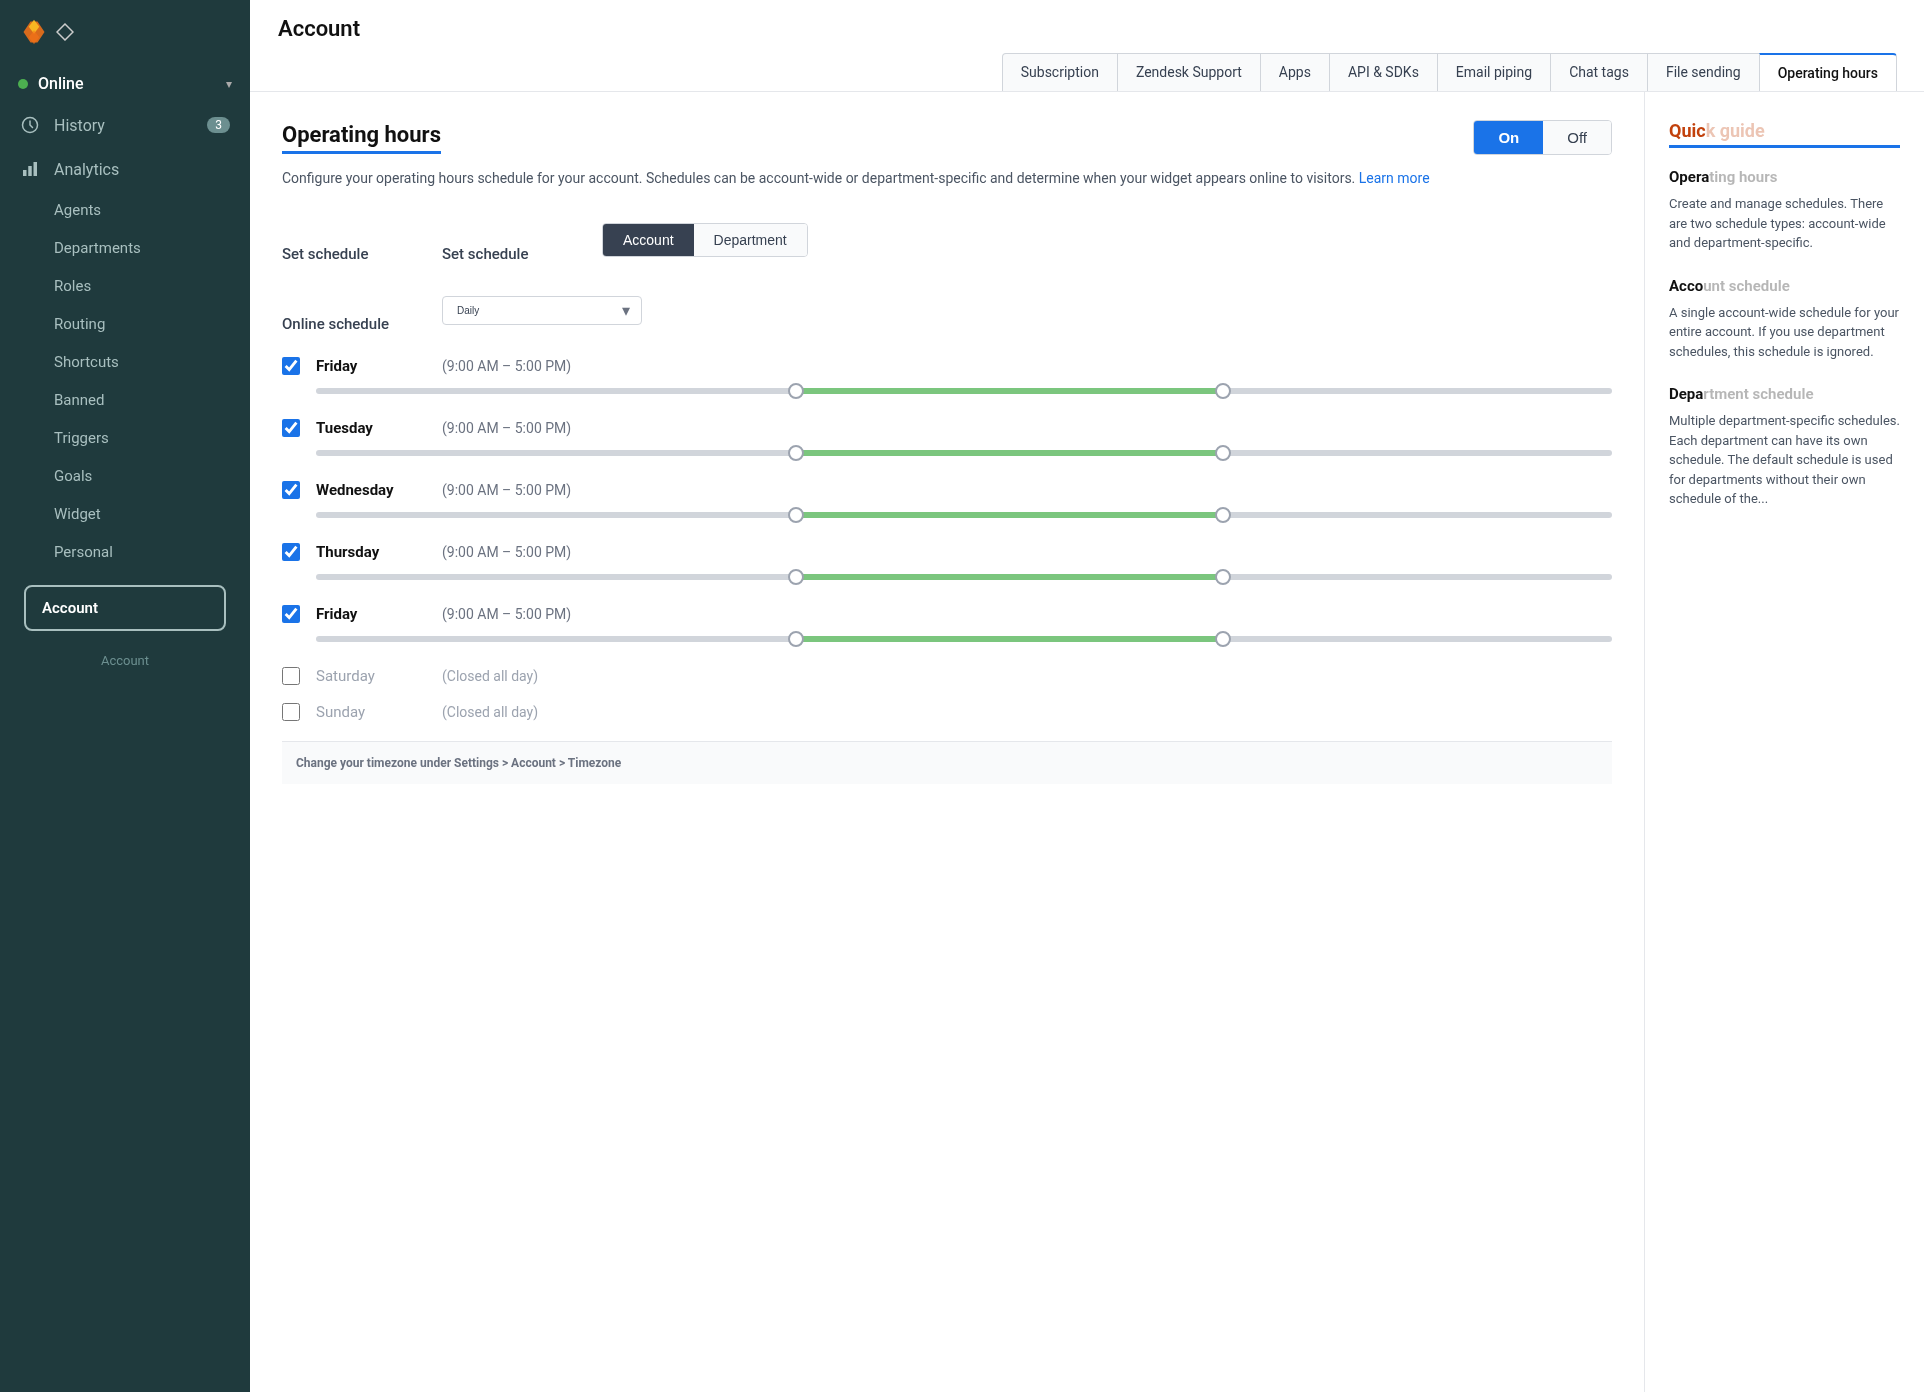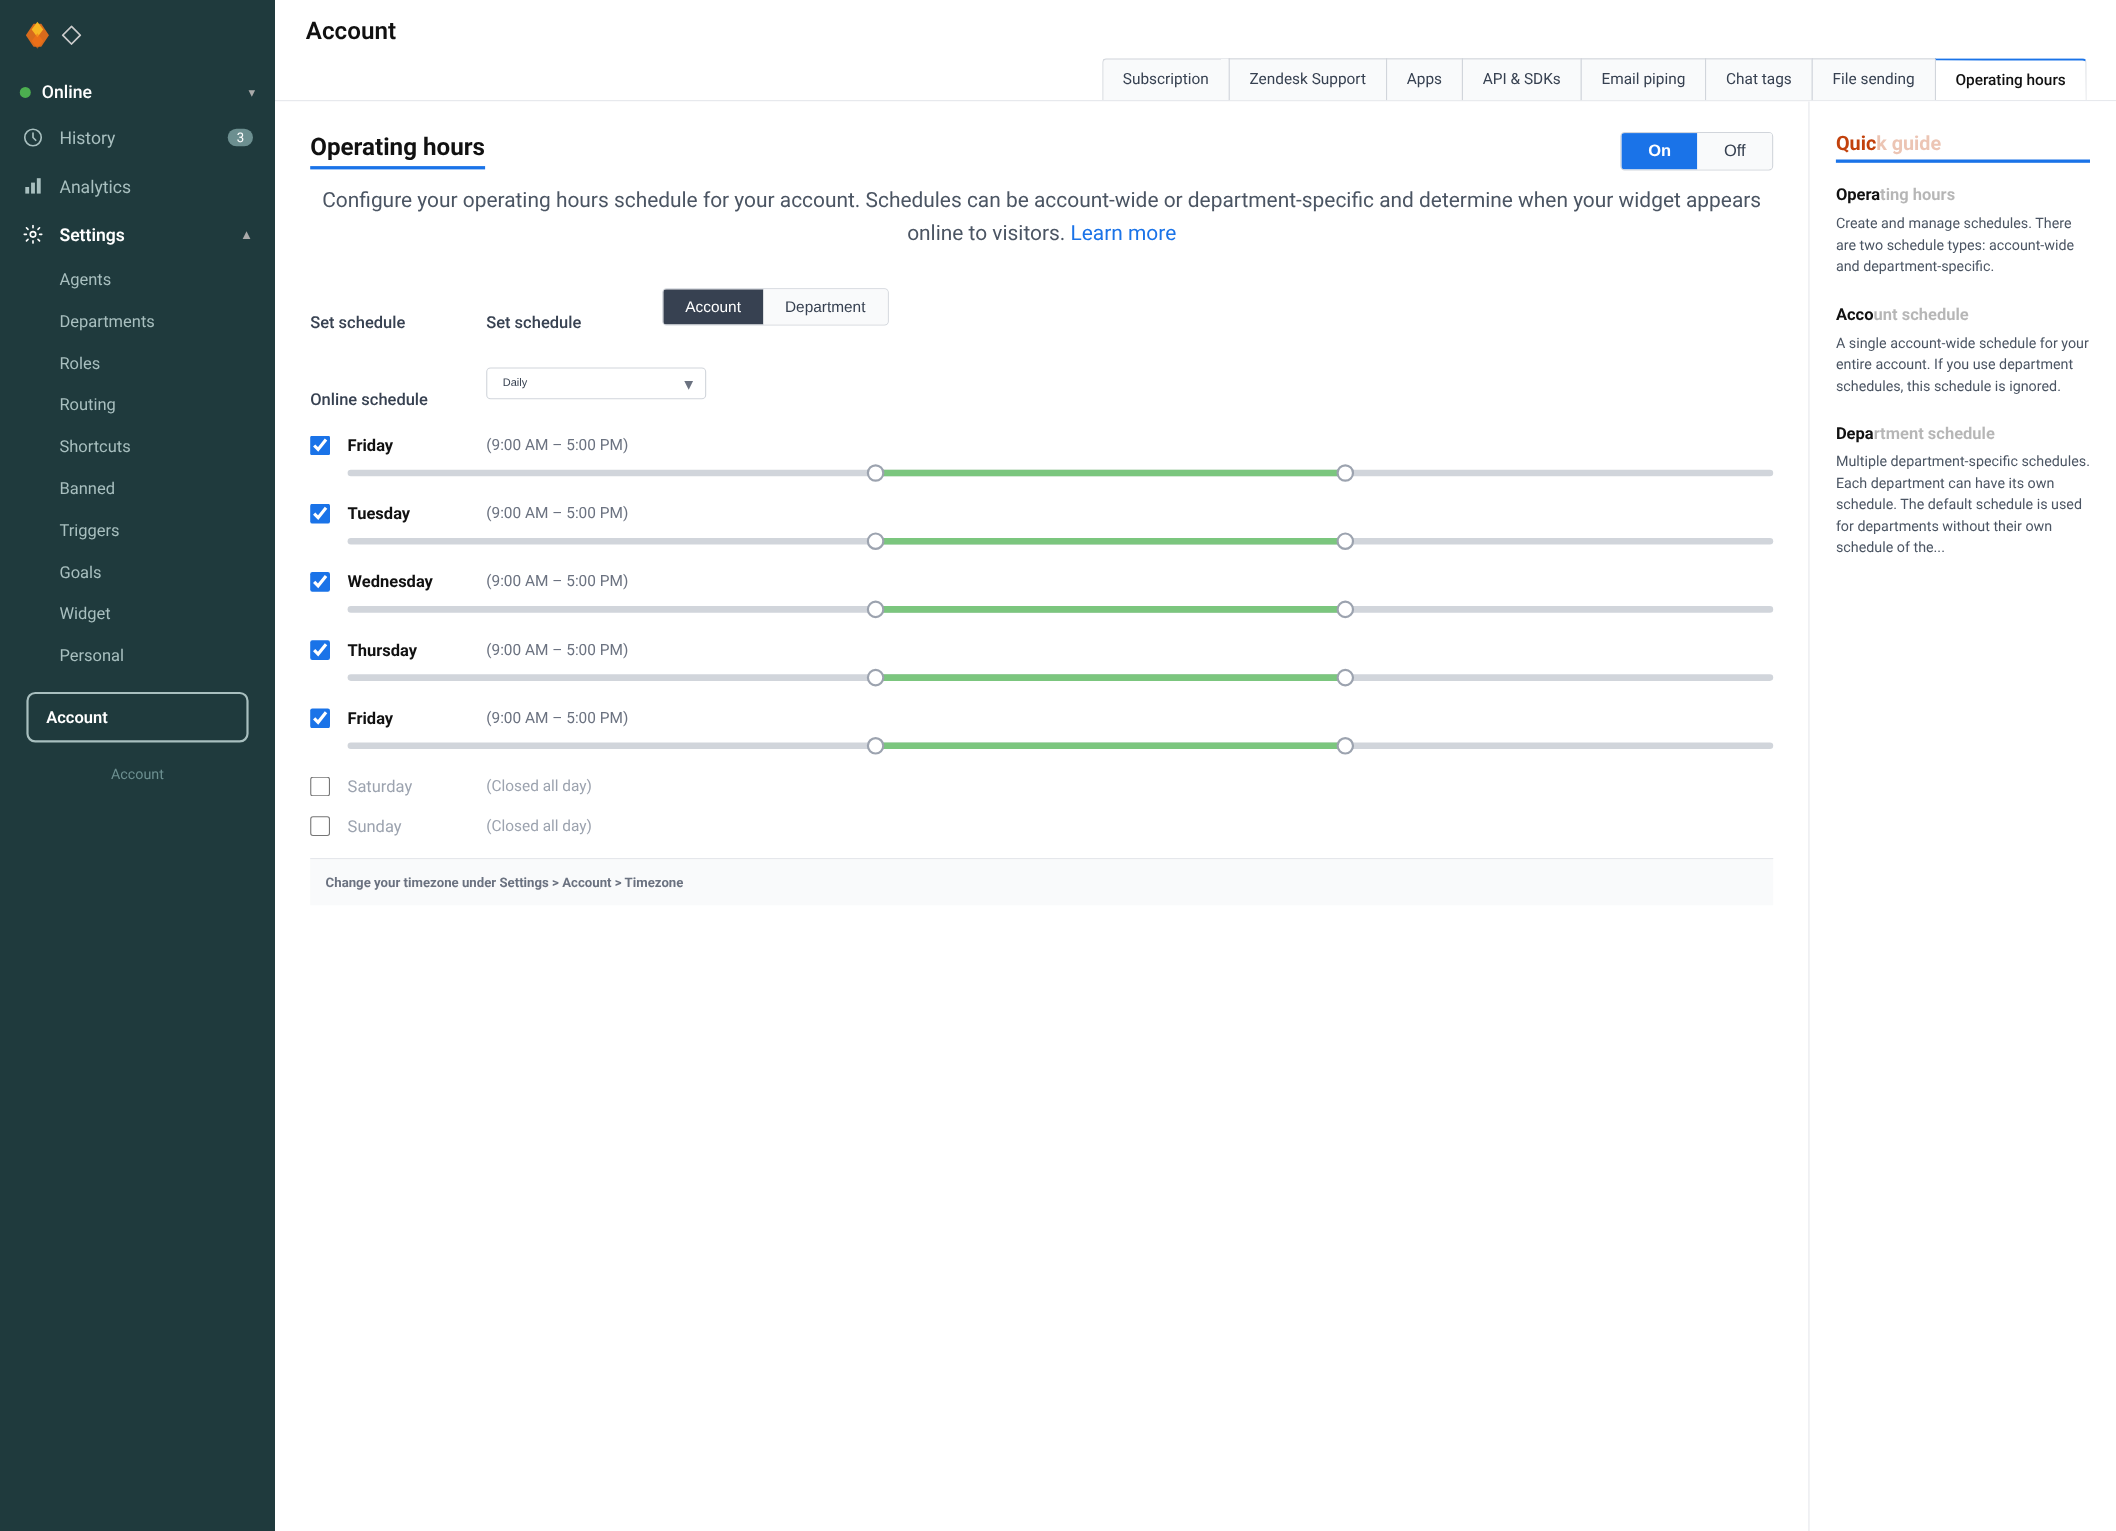--- a/index.html
+++ b/index.html
@@ -225,25 +225,24 @@
       color: #374151;
     }
 
     .toggle-btn.active {
       background: #1a73e8;
       color: #fff;
       font-weight: 600;
     }
 
     .section-desc {
-      font-size: 19px;
+      font-size: 14px;
       color: #4b5563;
       margin: 12px 0 28px;
       line-height: 1.6;
-      text-align: center;
     }
 
     .learn-more { color: #1a73e8; text-decoration: none; }
 
     
     .schedule-row {
       display: flex;
       align-items: center;
       margin-bottom: 24px;
       gap: 20px;
@@ -467,30 +466,20 @@
       <svg width="18" height="18" viewBox="0 0 18 18" fill="none">
         <rect x="2" y="10" width="3.5" height="6" fill="#a8bfbf"></rect>
         <rect x="7.25" y="6" width="3.5" height="10" fill="#a8bfbf"></rect>
         <rect x="12.5" y="2" width="3.5" height="14" fill="#a8bfbf"></rect>
       </svg>
     </span>
     <span>Analytics</span>
   </div>
 
 
-  <div class="sidebar-section-header">
-    <span class="nav-icon">
-      <svg width="18" height="18" viewBox="0 0 18 18" fill="none">
-        <circle cx="9" cy="9" r="2.5" stroke="#fff" stroke-width="1.5"></circle>
-        <path d="M9 1v2M9 15v2M1 9h2M15 9h2M3.05 3.05l1.41 1.41M13.54 13.54l1.41 1.41M3.05 14.95l1.41-1.41M13.54 4.46l1.41-1.41" stroke="#fff" stroke-width="1.5" stroke-linecap="round"></path>
-      </svg>
-    </span>
-    <span>Settings</span>
-    <span class="section-chevron">▲</span>
-  </div>
 
   <div class="sidebar-sub-item">Agents</div>
   <div class="sidebar-sub-item">Departments</div>
   <div class="sidebar-sub-item">Roles</div>
   <div class="sidebar-sub-item">Routing</div>
   <div class="sidebar-sub-item">Shortcuts</div>
   <div class="sidebar-sub-item">Banned</div>
   <div class="sidebar-sub-item">Triggers</div>
   <div class="sidebar-sub-item">Goals</div>
   <div class="sidebar-sub-item">Widget</div>

